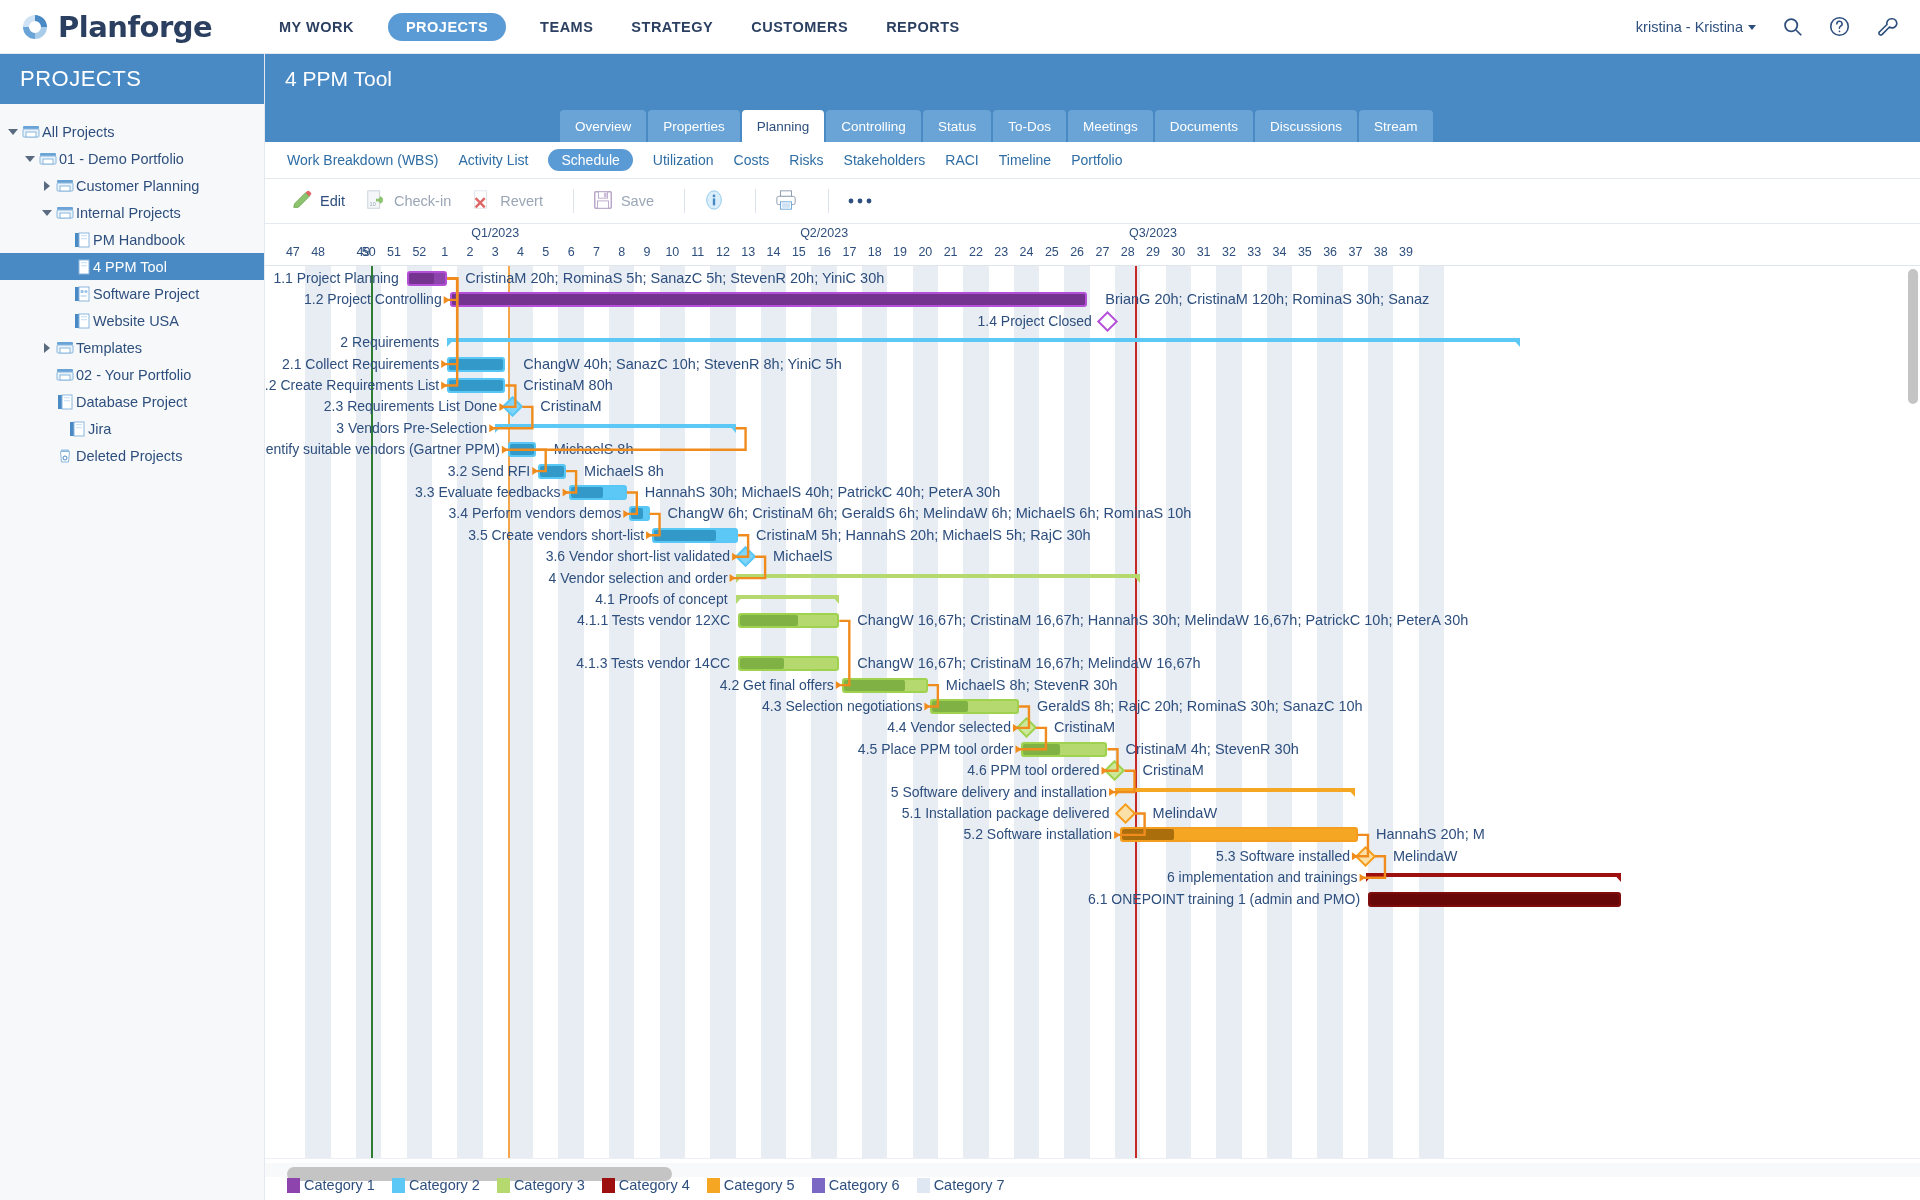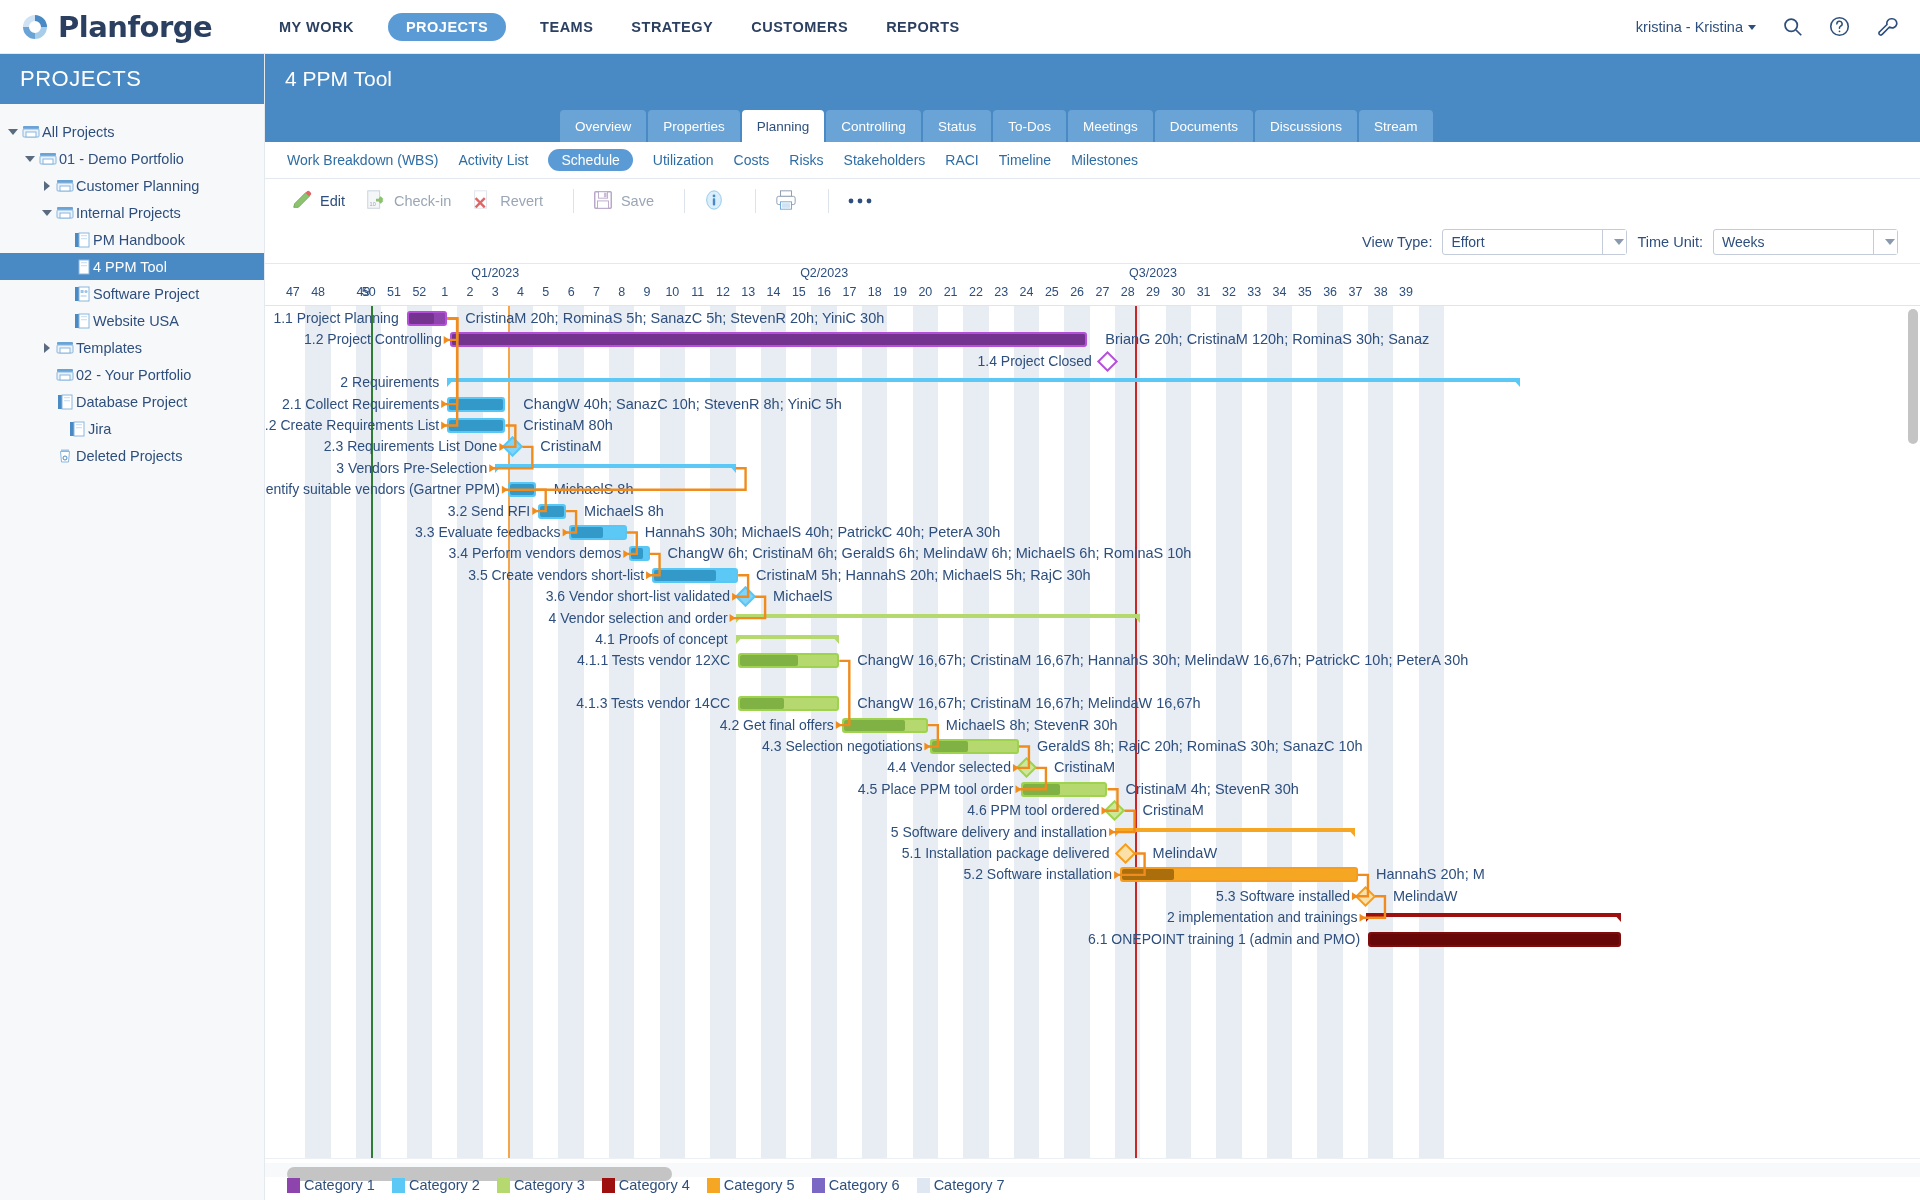--- a/index.html
+++ b/index.html
@@ -352,21 +352,21 @@
     <div class="subtabs" id="subtabs">
         <div class="subtab">Work Breakdown (WBS)</div>
         <div class="subtab">Activity List</div>
         <div class="subtab active">Schedule</div>
         <div class="subtab">Utilization</div>
         <div class="subtab">Costs</div>
         <div class="subtab">Risks</div>
         <div class="subtab">Stakeholders</div>
         <div class="subtab">RACI</div>
         <div class="subtab">Timeline</div>
-        <div class="subtab">Milestones</div>
+        <div class="subtab">Portfolio</div>
       </div>
 
     <div class="toolbar">
       <div class="tb-btn">
         <span>
           <svg width="22" height="22" viewBox="0 0 24 24">
               <path d="M3 20l1-4L16 4l4 4L8 20z" fill="#8dc26f" stroke="#6aa84f" stroke-width="1"></path>
               <path d="M16 4l4 4 1.5-1.5a1.8 1.8 0 0 0 0-2.6l-1.4-1.4a1.8 1.8 0 0 0-2.6 0z" fill="#e06666"></path>
             </svg>
         </span>
@@ -429,36 +429,20 @@
         <span>
           <svg width="26" height="10" viewBox="0 0 26 10">
               <circle cx="4" cy="5" r="2.4" fill="#2e4f7d"></circle>
               <circle cx="13" cy="5" r="2.4" fill="#2e4f7d"></circle>
               <circle cx="22" cy="5" r="2.4" fill="#2e4f7d"></circle>
             </svg>
         </span>
       </div>
     </div>
 
-    <div class="viewopts">
-      <span class="vo-label">View Type:</span>
-      <div class="select">
-        <span>Effort</span>
-        <span class="arrowbox">
-            <i class="sel-caret"></i>
-          </span>
-      </div>
-      <span class="vo-label">Time Unit:</span>
-      <div class="select">
-        <span>Weeks</span>
-        <span class="arrowbox">
-            <i class="sel-caret"></i>
-          </span>
-      </div>
-    </div>
 
     <div class="gantt-wrap">
       <div class="gantt-head" id="gantt-head">
           <div class="wk" style="left: 27.83px;">47</div>
           <div class="wk" style="left: 53.13px;">48</div>
           <div class="wk" style="left: 78.43px; margin-left: 20px;">49</div>
           <div class="wk" style="left: 103.73px;">50</div>
           <div class="wk" style="left: 129.03px;">51</div>
           <div class="wk" style="left: 154.33px;">52</div>
           <div class="wk" style="left: 179.63px;">1</div>
@@ -704,21 +688,21 @@
               <div class="bar-prog" style="width: 22%; background: rgb(154, 97, 7); opacity: 0.82;"></div>
             </div>
             <div class="rtext" style="left: 1110.96px;">HannahS 20h; M</div>
           </div>
           <div class="row" style="top: 579.8px;">
             <div class="rlabel" style="right: 570.04px;">5.3 Software installed</div>
             <div class="ms" style="left: 1092.96px; background: rgb(251, 224, 168); border-color: rgb(245, 157, 31);"></div>
             <div class="rtext" style="left: 1127.96px;">MelindaW</div>
           </div>
           <div class="row" style="top: 601.2px;">
-            <div class="rlabel" style="right: 562.45px;">2 implementation and trainings</div>
+            <div class="rlabel" style="right: 562.45px;">6 implementation and trainings</div>
             <div class="summ" style="left: 1100.55px; width: 255.53px;">
               <div class="summ-body" style="background: rgb(158, 15, 15);"></div>
               <div class="summ-l" style="border-top-color: rgb(158, 15, 15);"></div>
               <div class="summ-r" style="border-top-color: rgb(158, 15, 15);"></div>
             </div>
           </div>
           <div class="row" style="top: 622.6px;">
             <div class="rlabel" style="right: 559.92px;">6.1 ONEPOINT training 1 (admin and PMO)</div>
             <div class="bar" style="left: 1103.08px; width: 253px; background: rgb(158, 15, 15); border: 2px solid rgb(126, 12, 12);">
               <div class="bar-prog" style="width: 100%; background: rgb(90, 6, 6); opacity: 0.82;"></div>

